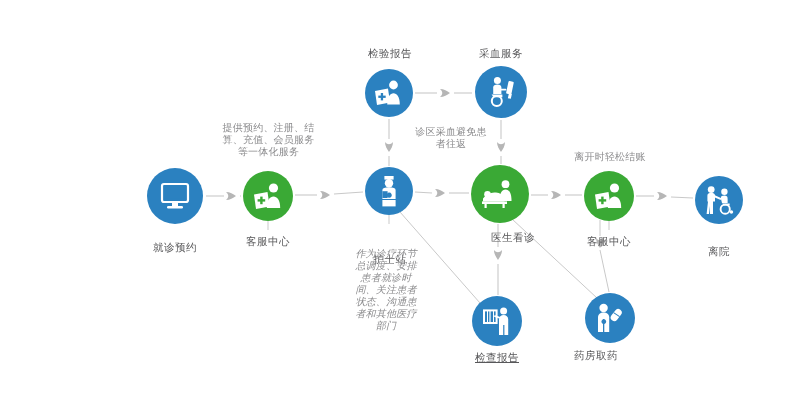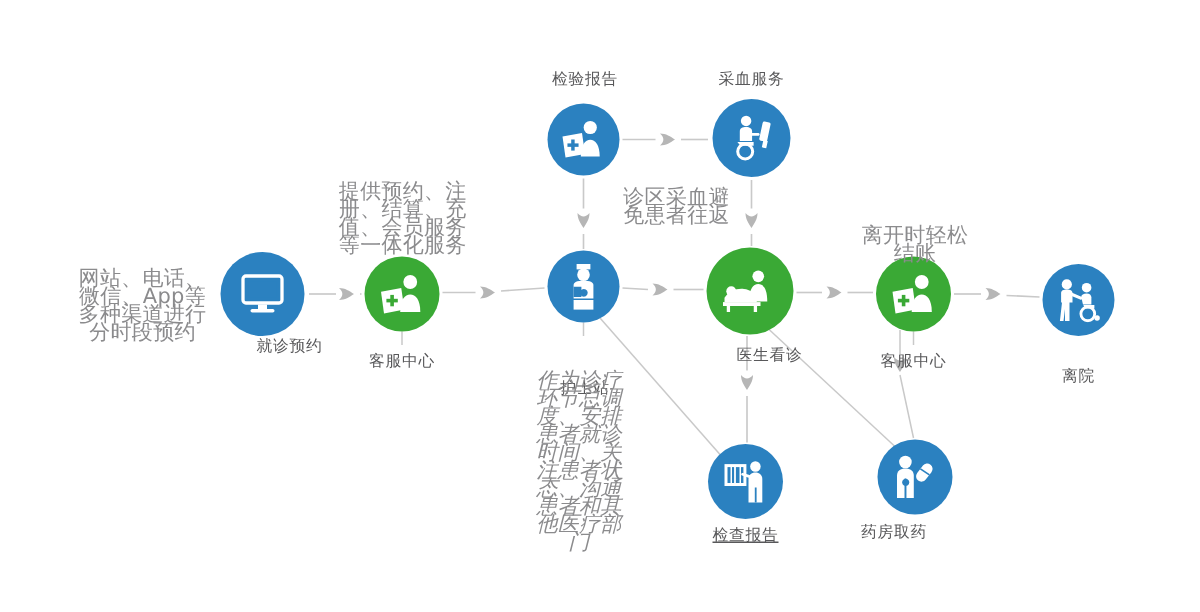--- a/index.html
+++ b/index.html
@@ -40,21 +40,21 @@
     text-align: center;
     font-size: 10.5px;
     color: #58585a;
     letter-spacing: 0.5px;
     white-space: nowrap;
     line-height: 14px;
   }
   .annot {
     position: absolute;
     text-align: center;
-    font-size: 14px;
+    font-size: 10px;
     line-height: 12px;
     color: #8b8b8d;
     letter-spacing: 0.2px;
   }
   .annot.rightal { text-align: left; }
 </style>
 </head>
 <body>
 
 <div id="canvas">
@@ -130,21 +130,21 @@
   <div class="node" style="left:147px; top:168px; width:56px; height:56px; background:#2b81c0;">
     <span>
       <svg width="32" height="30" viewBox="0 0 32 30">
         <rect x="3" y="3" width="26" height="18" rx="2" fill="none" stroke="#ffffff" stroke-width="2.2"></rect>
         <rect x="6.5" y="6.5" width="19" height="11" fill="#2b81c0"></rect>
         <rect x="13" y="22" width="6" height="3.4" fill="#ffffff"></rect>
         <rect x="8" y="25" width="16" height="2.4" rx="1.2" fill="#ffffff"></rect>
       </svg>
     </span>
   </div>
-  <div class="node-label" style="left:135px; top:224px; width:80px;text-align:right;">就诊预约</div>
+  <div class="node-label" style="left:135px; top:240px; width:80px;">就诊预约</div>
 
   <div class="node" style="left:243px; top:171px; width:50px; height:50px; background:#3aa935;">
     <span>
       <svg width="32" height="28" viewBox="0 0 32 28">
         <circle cx="21.5" cy="6" r="4.6" fill="#ffffff"></circle>
         <path d="M14.8 26 C14.8 17.8 18 14.4 21.5 14.4 C25 14.4 28.2 17.8 28.2 26 Z" fill="#ffffff"></path>
         <path d="M2 12.5 L15.5 10 L17.6 24.4 L4 27 Z" fill="#ffffff"></path>
         <rect x="8.2" y="14.6" width="2.4" height="7.6" fill="#3aa935"></rect>
         <rect x="5.6" y="17.2" width="7.6" height="2.4" fill="#3aa935"></rect>
       </svg>
@@ -264,21 +264,20 @@
         <path d="M4 14.2 C4 11 6.4 9.4 9.6 9.4 C12.8 9.4 15.2 11 15.2 14.2 L15.2 29 L4 29 Z" fill="#ffffff"></path>
         <rect x="9" y="16" width="1.3" height="13" fill="#2b81c0"></rect>
         <path d="M9.8 16.2 a2.4 2.4 0 1 0 0.01 0" fill="#2b81c0"></path>
         <rect x="18.6" y="5.2" width="7.2" height="13.4" rx="3.6" fill="#ffffff" transform="rotate(38 22 12)"></rect>
         <path d="M19.6 9.6 L25.6 13.6" stroke="#2b81c0" stroke-width="1.1"></path>
       </svg>
     </span>
   </div>
   <div class="node-label" style="left:561px; top:348px; width:70px;">药房取药</div>
 
-  <div class="annot" style="left:46px; top:180px; width:98px;">网站、电话、微信、App等多种渠道进行分时段预约</div>
 
   <div class="annot" style="left:221px; top:122px; width:95px;">提供预约、注册、结算、充值、会员服务等一体化服务</div>
 
   <div class="annot" style="left:412px; top:126px; width:78px;">诊区采血避免患者往返</div>
 
   <div class="annot" style="left:355px; top:248px; width:62px;font-style:italic;">作为诊疗环节总调度、安排患者就诊时间、关注患者状态、沟通患者和其他医疗部门</div>
 
   <div class="annot" style="left:572px; top:151px; width:76px;">离开时轻松结账</div>
 
 

